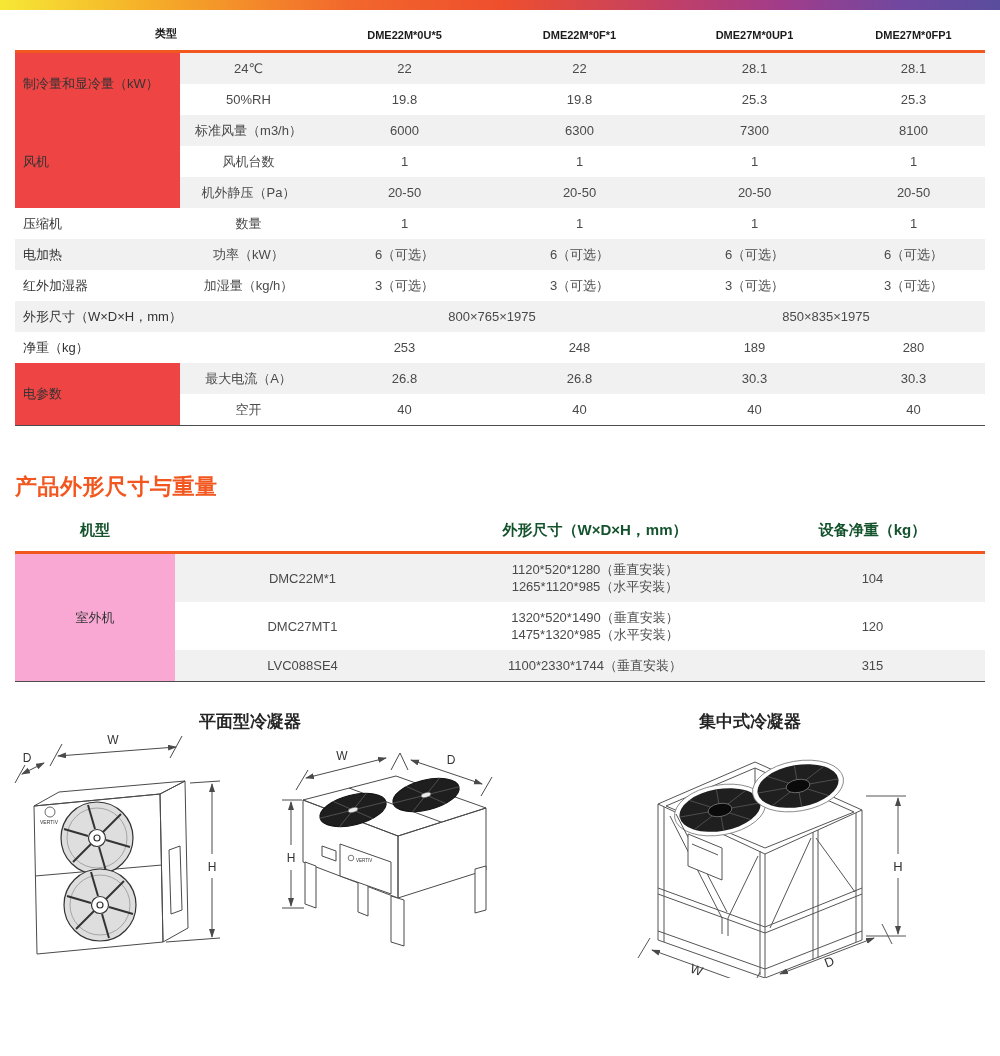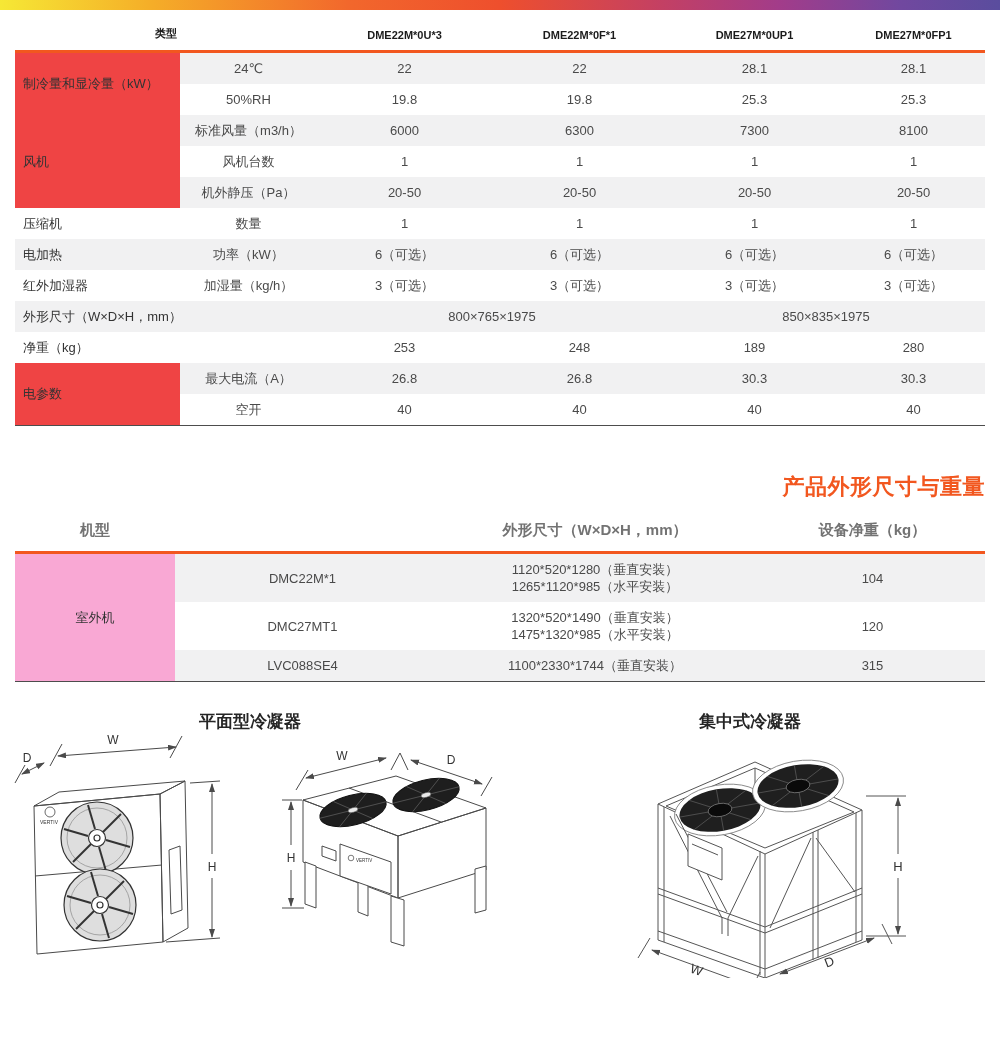--- a/index.html
+++ b/index.html
@@ -11,42 +11,42 @@
   .topbar{
     height:10px;width:100%;
     background:linear-gradient(90deg,#F6E835 0%,#F5AE28 15%,#F2672C 35%,#EE4F2D 50%,#C44063 66%,#A23C8A 78%,#71489F 90%,#5A4D9E 100%);
   }
   .content{padding:0 15px;}
   .section-title{
     color:#F2571F;font-size:22px;line-height:25px;font-weight:700;margin:0;
     letter-spacing:0.5px;
   }
   .title-1{margin-top:50px;}
-  .title-2{margin-top:48px;text-align:right;}
+  .title-2{margin-top:48px;}
 
   table{border-collapse:collapse;table-layout:fixed;width:970px;}
   .spec-table{margin-top:10px;border-bottom:1px solid #4d4d4d;}
   .spec-table thead th{
     border-bottom:3px solid #F2571F;
     font-size:11px;font-weight:700;color:#1b1b1b;
     padding:6px 0 9px 0;text-align:center;vertical-align:bottom;
   }
   .spec-table td{
     height:31px;padding:0;text-align:center;
     font-size:13px;color:#4a4a4a;vertical-align:middle;
   }
   tr.shade{background:#F1F1F2;}
   .spec-table td.grp{text-align:left;padding-left:8px;color:#333;}
   .spec-table td.grp-span{background:#ef4444;}
   .spec-table td.lbl{text-align:left;padding-left:8px;color:#333;}
 
   .dims-table{margin-top:12px;border-bottom:1px solid #4d4d4d;}
   .dims-table thead th{
     border-bottom:3px solid #F2571F;
-    font-size:15px;font-weight:700;color:#737373;
+    font-size:15px;font-weight:700;color:#14532d;
     padding:10px 0 11px 0;text-align:center;vertical-align:bottom;
   }
   .dims-table td{
     padding:7px 0;text-align:center;font-size:13px;color:#4a4a4a;vertical-align:middle;
   }
   .dims-table td.grp2{background:#f9a8d4;text-align:center;color:#333;}
   .dims-table .dline{line-height:17px;}
 
   .figures{position:relative;margin-top:24px;height:272px;width:1000px;}
   .fig-caption{
@@ -74,21 +74,21 @@
       <col style="width:165px">
         <col style="width:137px">
       <col style="width:175px">
         <col style="width:175px">
         <col style="width:175px">
         <col style="width:143px">
     </colgroup>
     <thead>
       <tr>
         <th colspan="2">类型</th>
-        <th>DME22M*0U*3</th>
+        <th>DME22M*0U*5</th>
         <th>DME22M*0F*1</th>
         <th>DME27M*0UP1</th>
         <th>DME27M*0FP1</th>
       </tr>
     </thead>
     <tbody>
       <tr class="shade">
         <td class="grp grp-span" rowspan="2">制冷量和显冷量（kW）</td>
         <td>24℃</td>
         <td>22</td>

